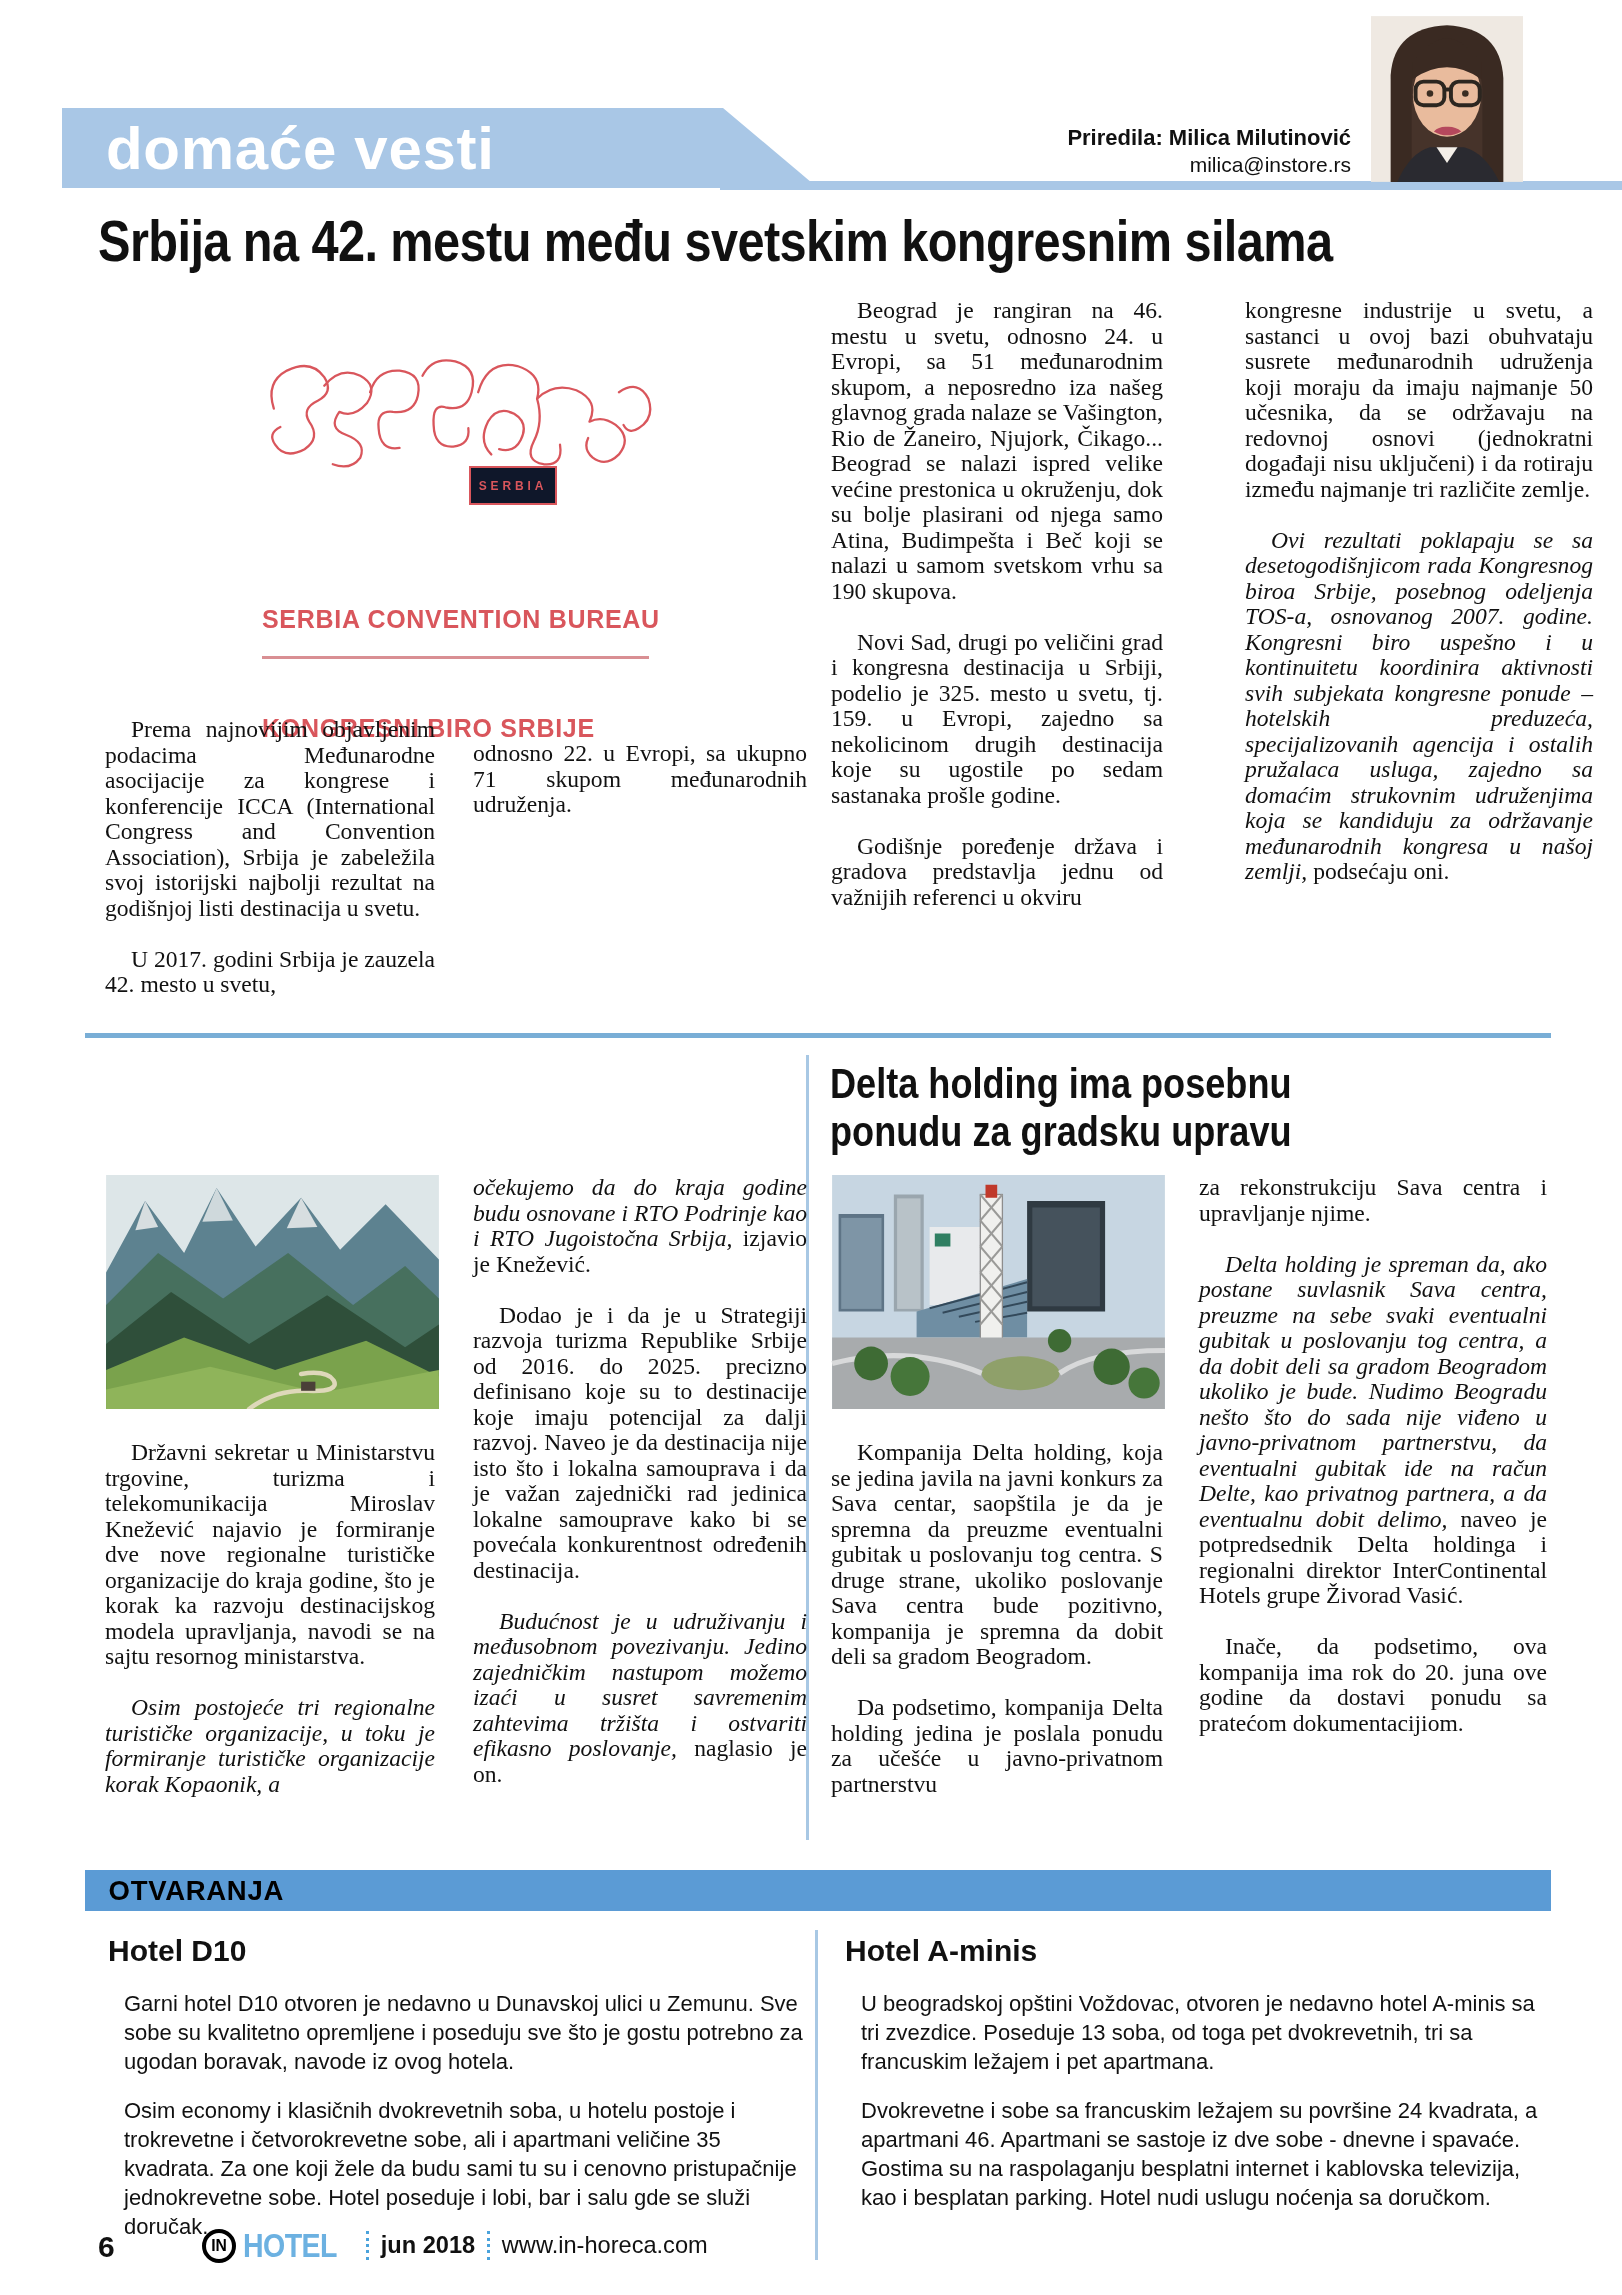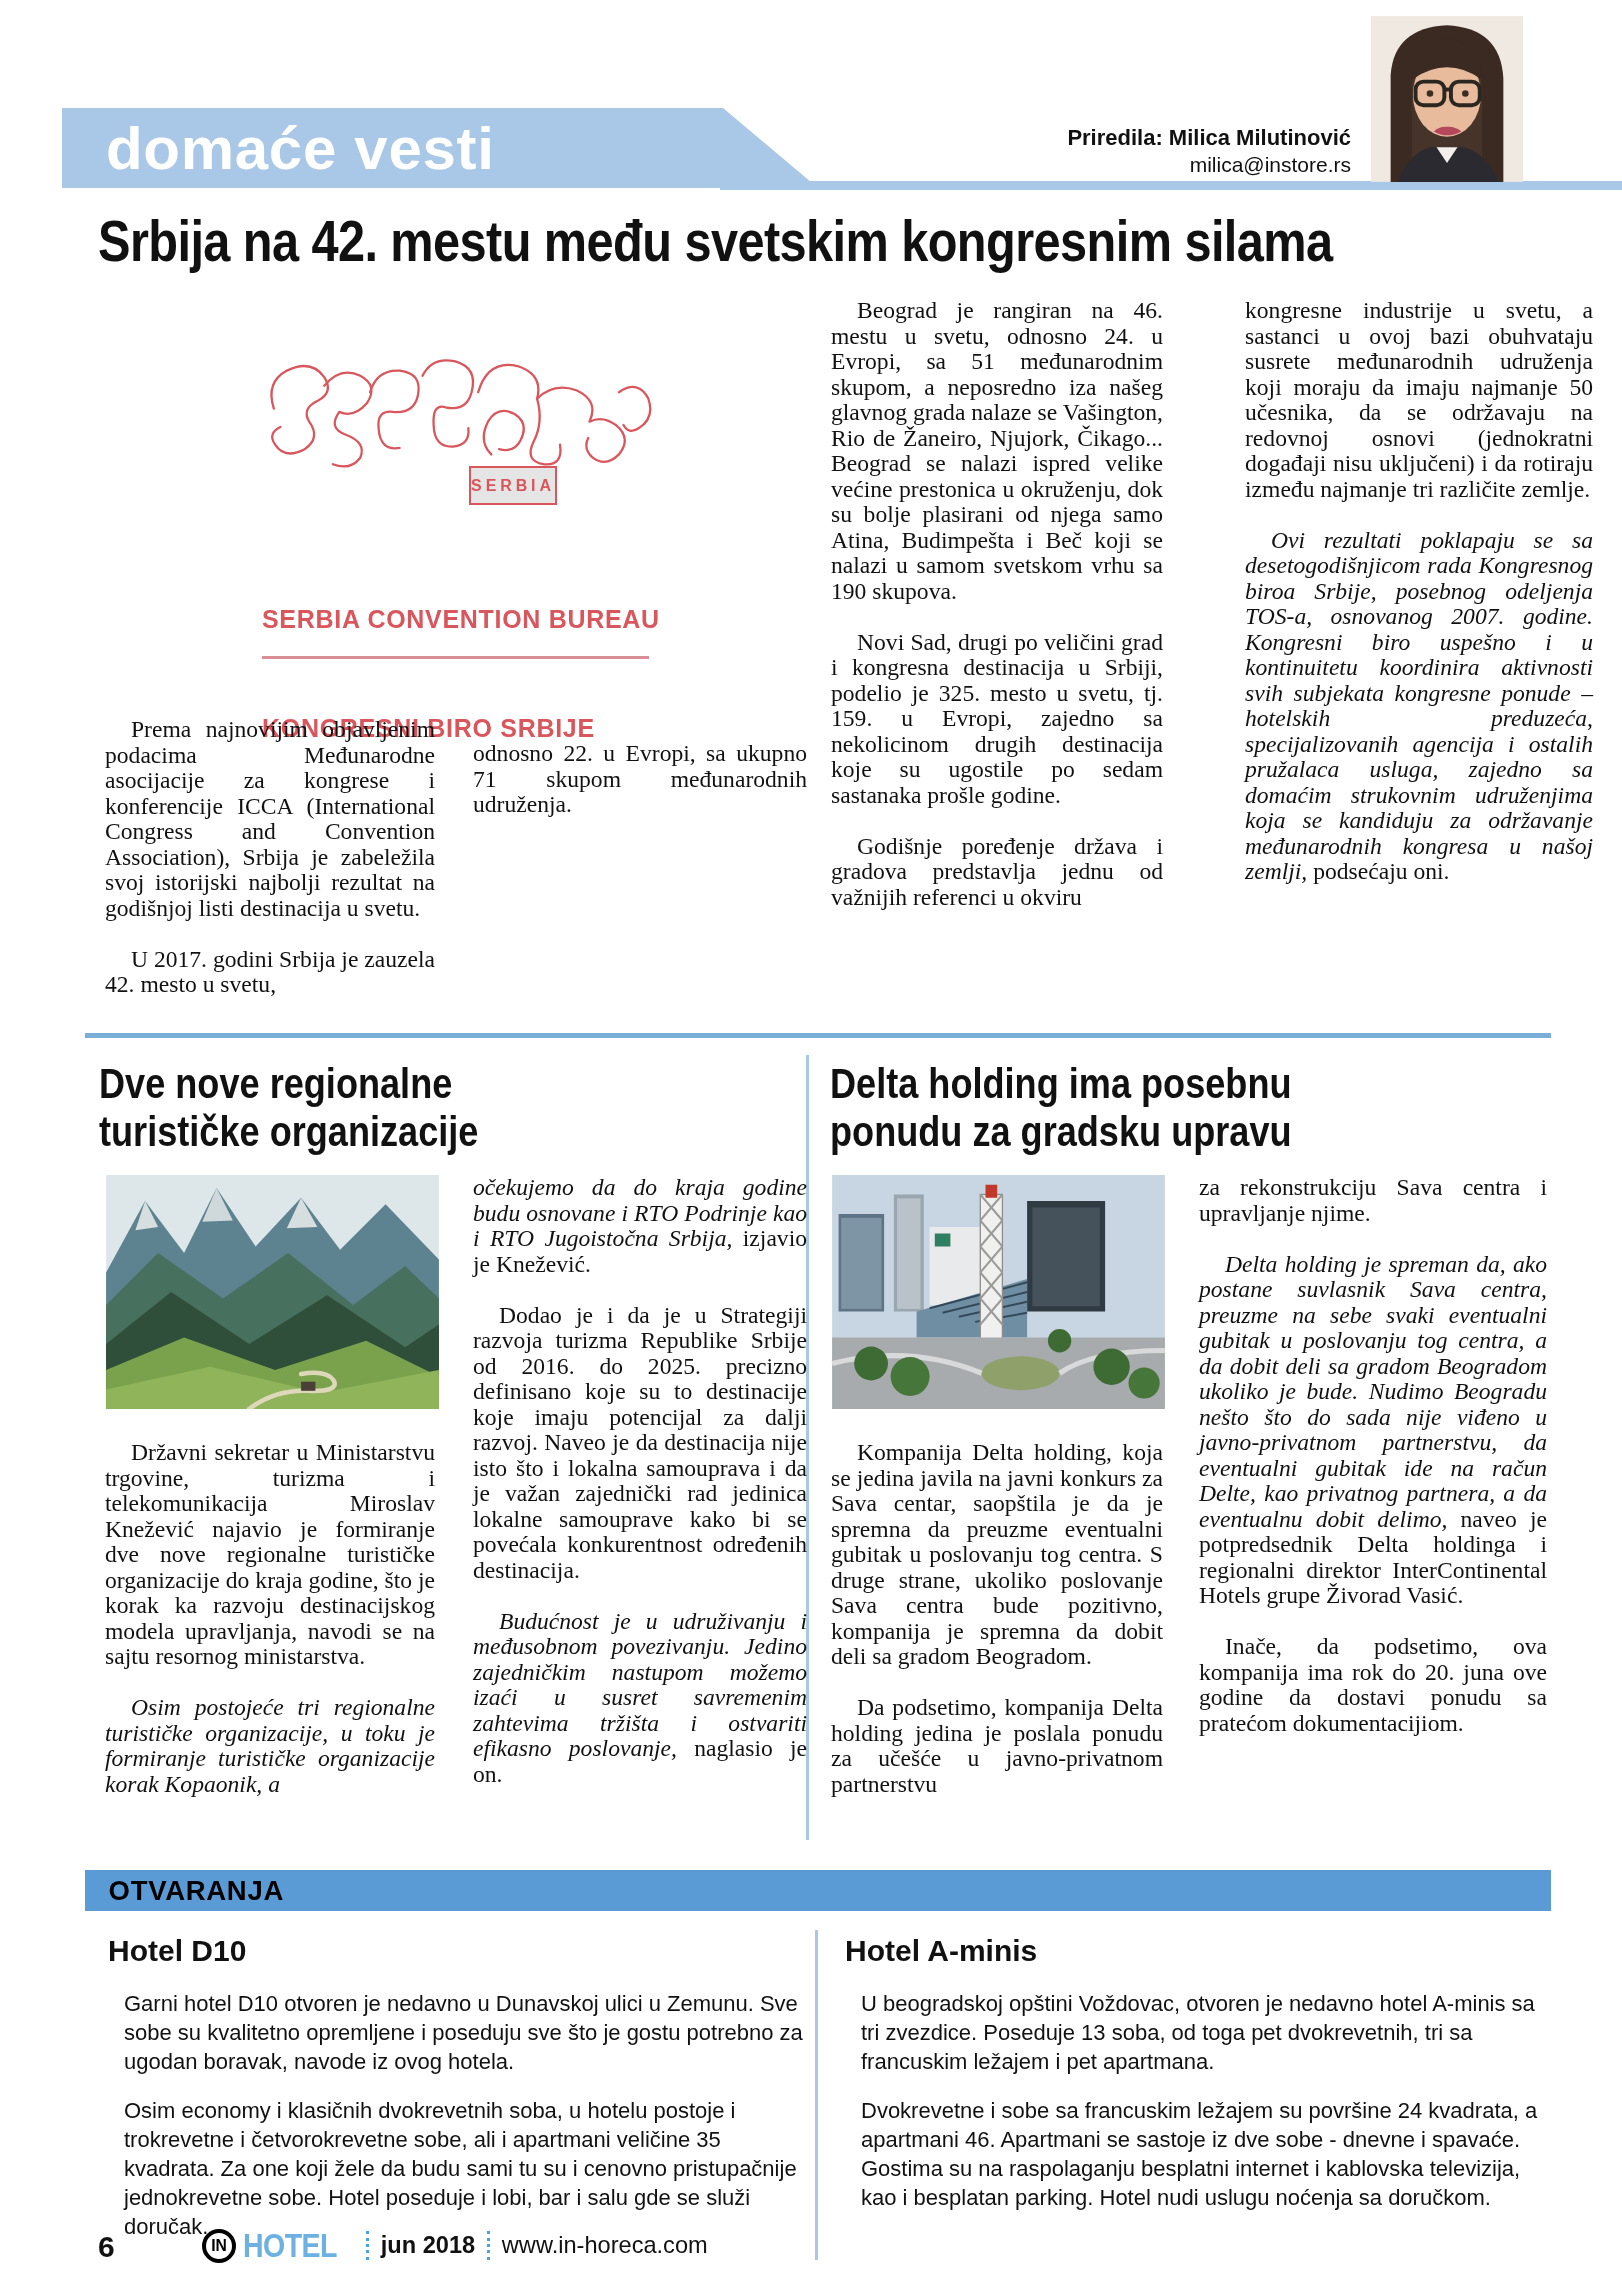--- a/index.html
+++ b/index.html
@@ -20,22 +20,22 @@
   #byline{right:272px;top:124px;text-align:right;font-family:"Liberation Sans",sans-serif;}
   #byline .b1{font-weight:bold;font-size:22px;line-height:27.5px;}
   #byline .b2{font-size:21px;line-height:26px;}
   #portrait{left:1371px;top:16.4px;width:152px;height:166px;}
   
   #headline1{left:98px;top:209px;font-family:"Liberation Sans",sans-serif;font-weight:bold;
              font-size:58px;line-height:63px;letter-spacing:-0.7px;}
   
   #scb-logo{left:262px;top:330px;width:393px;height:203px;}
   #scb-tag{left:469px;top:466px;width:84px;height:35px;border:2.6px solid var(--c-logored);
-           color:var(--c-logored);font-family:"Liberation Sans",sans-serif;font-weight:bold;font-size:16px;
-           letter-spacing:3.9px;display:flex;align-items:center;justify-content:center;background:#e5e5e5;}
+           color:var(--c-logored);font-family:"Liberation Sans",sans-serif;font-weight:bold;font-size:12px;
+           letter-spacing:3.9px;display:flex;align-items:center;justify-content:center;background:#0f172a;}
   .scb-line{left:262px;color:var(--c-logored);font-family:"Liberation Sans",sans-serif;font-weight:bold;
             font-size:25px;letter-spacing:0.7px;}
   #scb-line1{top:605px;text-align:right;}
   #scb-hr{left:262px;top:656px;width:387px;height:3.3px;background:#d98f93;}
   #scb-line2{top:714px;}
   
   .col{font-size:23.6px;line-height:25.5px;text-align:justify;}
   .col p{margin:0 0 25.5px 0;}
   .col p.ind{text-indent:26px;}
   .col p:last-child{margin-bottom:0;}
@@ -140,24 +140,20 @@
       <p class="ind"><span>Godišnje poređenje država i gradova predstavlja jednu od važnijih referenci u okviru</span></p>
     </div>
   <div class="abs col" id="a1c4">
       <p><span>kongresne industrije u svetu, a sastanci u ovoj bazi obuhvataju susrete međunarodnih udruženja koji moraju da imaju najmanje 50 učesnika, da se održavaju na redovnoj osnovi (jednokratni događaji nisu uključeni) i da rotiraju između najmanje tri različite zemlje.</span></p>
       <p class="ind"><i>Ovi rezultati poklapaju se sa desetogodišnjicom rada Kongresnog biroa Srbije, posebnog odeljenja TOS-a, osnovanog 2007. godine. Kongresni biro uspešno i u kontinuitetu koordinira aktivnosti svih subjekata kongresne ponude – hotelskih preduzeća, specijalizovanih agencija i ostalih pružalaca usluga, zajedno sa domaćim strukovnim udruženjima koja se kandiduju za održavanje međunarodnih kongresa u našoj zemlji,</i><span> podsećaju oni.</span></p>
     </div>
 
   <div class="abs" id="hdiv"></div>
   <div class="abs" id="vrule-mid"></div>
 
-  <div class="abs headline2" id="headline2">
-    <span class="cond">Dve nove regionalne</span><br>
-    <span class="cond">turističke organizacije</span>
-  </div>
   <div class="abs headline2" id="headline3">
     <span class="cond">Delta holding ima posebnu</span><br>
     <span class="cond">ponudu za gradsku upravu</span>
   </div>
 
   <svg class="abs" id="photo-mtn" viewBox="0 0 512 360" aria-hidden="true">
     <rect width="512" height="360" fill="#dde6e8"></rect>
     <polygon points="0,150 60,40 120,120 170,20 230,110 300,35 360,115 430,45 512,130 512,360 0,360" fill="#5d8290"></polygon>
     <polygon points="60,40 80,80 45,85" fill="#d7dee0"></polygon>
     <polygon points="170,20 195,70 148,72" fill="#cfd9dc"></polygon>

